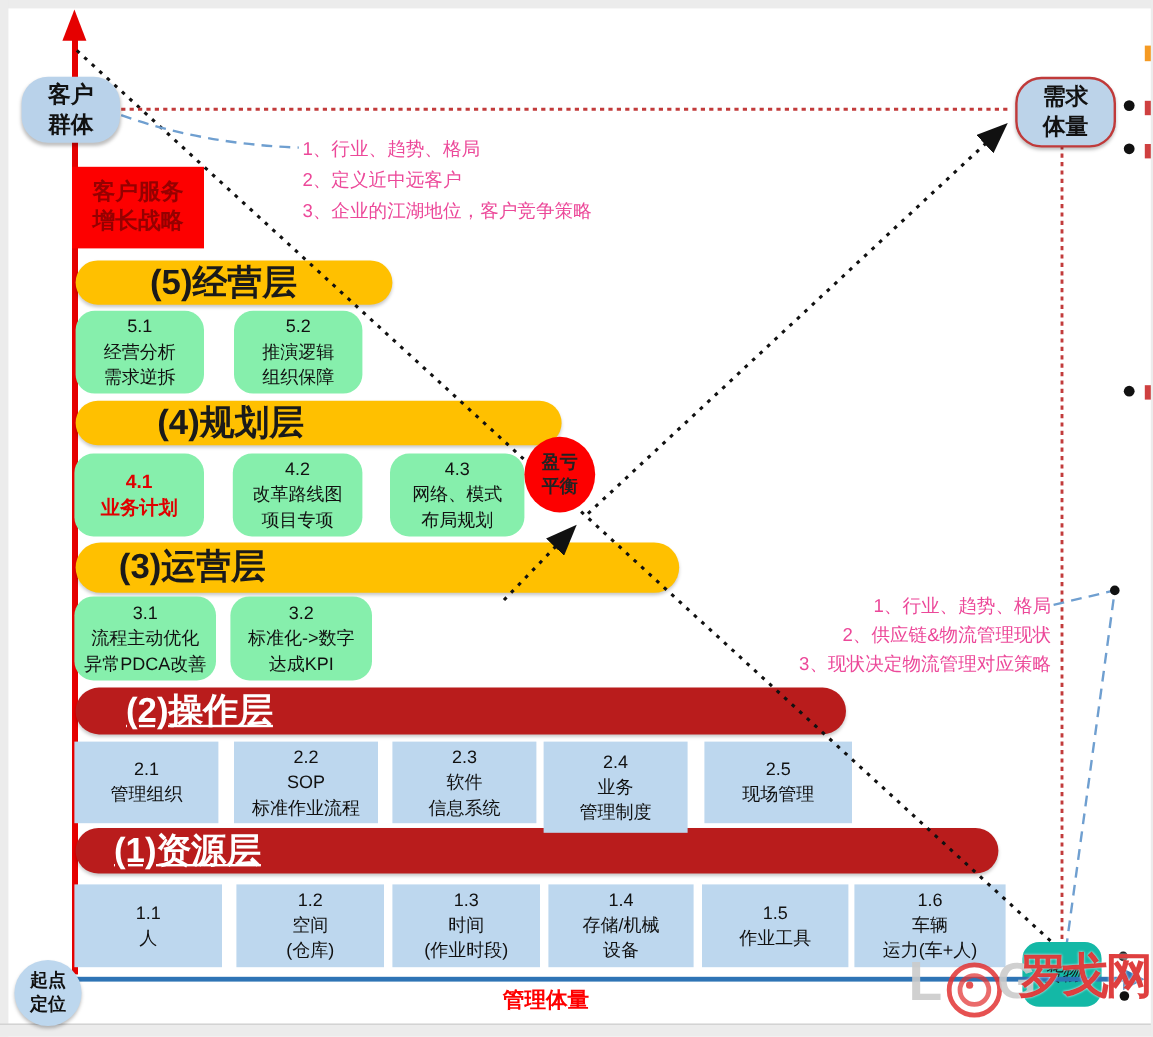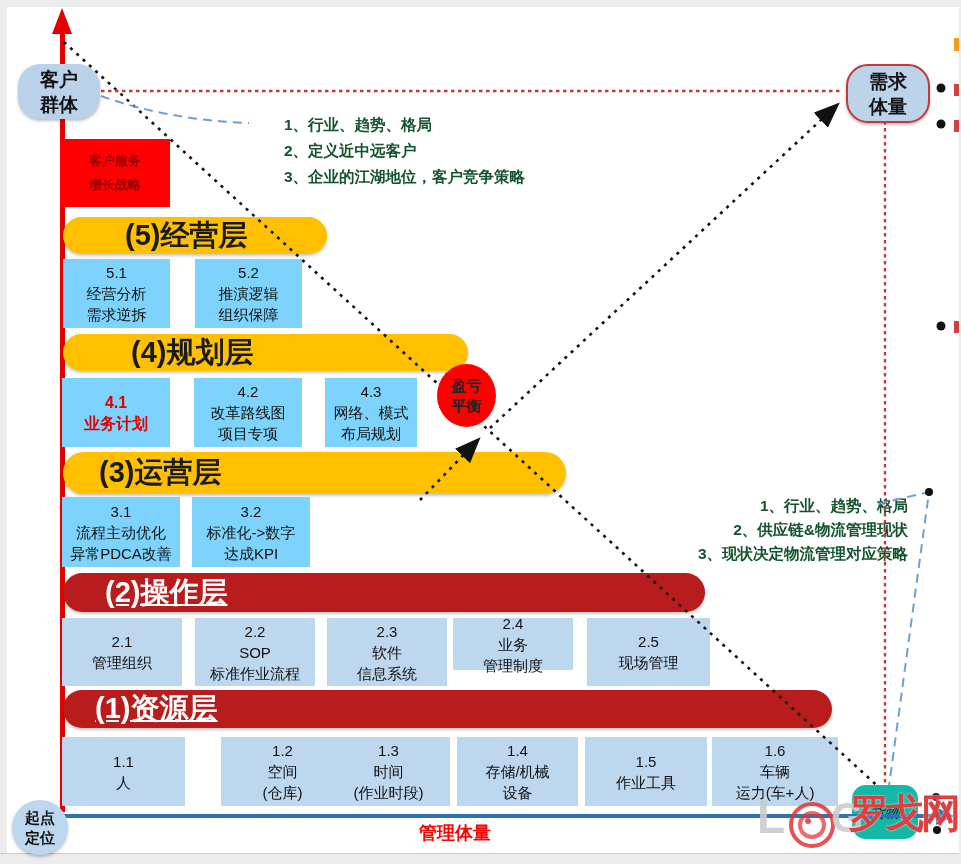--- a/index.html
+++ b/index.html
@@ -15,25 +15,25 @@
   .yaxis{left:60px;top:32px;width:5px;height:780px;background:#e50000;z-index:8;}
   .yaxis-arrow{left:52px;top:8px;width:0;height:0;border-left:10px solid transparent;border-right:10px solid transparent;border-bottom:26px solid #e50000;z-index:8;}
   .xaxis{left:45px;top:814px;width:893px;height:4px;background:#2e74b5;z-index:26;}
   .xaxis-arrow{left:936px;top:807px;width:0;height:0;border-top:9px solid transparent;border-bottom:9px solid transparent;border-left:18px solid #2e74b5;z-index:26;}
   
   .ml{white-space:pre-line;}
   .node{display:flex;align-items:center;justify-content:center;text-align:center;color:#111;}
   .pill{border-radius:21px;display:flex;align-items:center;font-weight:bold;font-size:29px;color:#1a1a1a;z-index:10;box-shadow:0 2px 3px rgba(0,0,0,.22);}
   .pill-y{background:#ffc000;}
   .pill-b{background:#b91c1c;color:#ffffff;text-decoration:underline;}
-  .gbox{background:#7dd3fc;z-index:10;font-size:15px;line-height:21px;}
+  .gbox{background:#86efac;z-index:10;font-size:15px;line-height:21px;border-radius:16px;}
   .lbox{background:#bdd7ee;z-index:10;font-size:15px;line-height:21px;}
   .red-item{color:#e00000;font-weight:bold;font-size:16px;}
   .bubble{border-radius:22px;background:#b9d2ea;font-weight:bold;font-size:19px;line-height:25px;z-index:25;box-shadow:0 2px 3px rgba(0,0,0,.25);}
-  .note{color:#14532d;font-weight:700;font-size:15.5px;z-index:12;margin-left:32px;}
+  .note{color:#ec4899;font-weight:400;font-size:15.5px;z-index:12;}
   .note div{line-height:26px;}
   .note-r div{line-height:24px;}
   svg.overlay{position:absolute;left:0;top:0;z-index:20;}
   .wm{position:absolute;z-index:30;pointer-events:none;}
   .wm-letter{position:absolute;font-weight:bold;color:#cbcbcb;opacity:.9;}
   .ring{position:absolute;border-radius:50%;border:4px solid #e23333;opacity:.85;}
   .wm-brand{position:absolute;font-weight:bold;color:rgba(220,42,42,0.9);letter-spacing:-4px;text-shadow:0 0 2px #ffffff;}
   .sliver{position:absolute;z-index:14;}
 </style>
 </head>
@@ -48,21 +48,21 @@
 
   <div class="abs yaxis"></div>
   <div class="abs yaxis-arrow"></div>
   <div class="abs xaxis"></div>
   <div class="abs xaxis-arrow"></div>
 
   <div class="abs node bubble ml" style="left:846px;top:64px;width:80px;height:55px;background:#bcd3e9;border:2px solid #c03a3a;">需求
 体量</div>
   <div class="abs node bubble ml" style="left:18px;top:64px;width:82px;height:55px;">客户
 群体</div>
-  <div class="abs node ml" style="left:60px;top:139px;width:110px;height:68px;background:#fd0000;color:#950000;font-weight:bold;font-size:13px;line-height:24px;z-index:10;">客户服务
+  <div class="abs node ml" style="left:60px;top:139px;width:110px;height:68px;background:#fd0000;color:#950000;font-weight:bold;font-size:19px;line-height:24px;z-index:10;">客户服务
 增长战略</div>
   <div class="abs node ml" style="left:437px;top:364px;width:59px;height:63px;border-radius:50%;background:#fd0000;font-weight:bold;font-size:15px;line-height:20px;color:#222;z-index:25;">盈亏
 平衡</div>
   <div class="abs node ml" style="left:12px;top:800px;width:56px;height:55px;border-radius:50%;background:#bdd7ee;font-weight:bold;font-size:15px;line-height:20px;z-index:27;box-shadow:0 2px 3px rgba(0,0,0,.25);">起点
 定位</div>
   <div class="abs node" style="left:852px;top:785px;width:66px;height:54px;border-radius:14px;background:#14b8a6;font-size:15px;z-index:25;font-style:italic;">货物</div>
 
   <div class="abs pill pill-y" style="left:63px;top:217px;width:202px;height:37px;padding-left:62px;border-radius:19px;">(5)经营层</div>
   <div class="abs pill pill-y" style="left:63px;top:334px;width:337px;height:37px;padding-left:68px;border-radius:19px;">(4)规划层</div>
   <div class="abs pill pill-y" style="left:63px;top:452px;width:467px;height:42px;padding-left:36px;">(3)运营层</div>
@@ -74,48 +74,48 @@
 需求逆拆</div>
   <div class="abs node gbox ml" style="left:195px;top:259px;width:107px;height:69px;">5.2
 推演逻辑
 组织保障</div>
 
   <div class="abs node gbox ml red-item" style="left:62px;top:378px;width:108px;height:69px;">4.1
 业务计划</div>
   <div class="abs node gbox ml" style="left:194px;top:378px;width:108px;height:69px;">4.2
 改革路线图
 项目专项</div>
-  <div class="abs node gbox ml" style="left:325px;top:378px;width:92px;height:69px;">4.3
+  <div class="abs node gbox ml" style="left:325px;top:378px;width:112px;height:69px;">4.3
 网络、模式
 布局规划</div>
 
   <div class="abs node gbox ml" style="left:62px;top:497px;width:118px;height:70px;">3.1
 流程主动优化
 异常PDCA改善</div>
   <div class="abs node gbox ml" style="left:192px;top:497px;width:118px;height:70px;">3.2
 标准化-&gt;数字
 达成KPI</div>
 
   <div class="abs node lbox ml" style="left:62px;top:618px;width:120px;height:68px;">2.1
 管理组织</div>
   <div class="abs node lbox ml" style="left:195px;top:618px;width:120px;height:68px;">2.2
 SOP
 标准作业流程</div>
   <div class="abs node lbox ml" style="left:327px;top:618px;width:120px;height:68px;">2.3
 软件
 信息系统</div>
-  <div class="abs node lbox ml" style="left:453px;top:618px;width:120px;height:52px;">2.4
+  <div class="abs node lbox ml" style="left:453px;top:618px;width:120px;height:76px;">2.4
 业务
 管理制度</div>
   <div class="abs node lbox ml" style="left:587px;top:618px;width:123px;height:68px;">2.5
 现场管理</div>
 
   <div class="abs node lbox ml" style="left:62px;top:737px;width:123px;height:69px;">1.1
 人</div>
-  <div class="abs node lbox ml" style="left:197px;top:737px;width:123px;height:69px;margin-left:24px;">1.2
+  <div class="abs node lbox ml" style="left:197px;top:737px;width:123px;height:69px;">1.2
 空间
 (仓库)</div>
   <div class="abs node lbox ml" style="left:327px;top:737px;width:123px;height:69px;">1.3
 时间
 (作业时段)</div>
   <div class="abs node lbox ml" style="left:457px;top:737px;width:121px;height:69px;">1.4
 存储/机械
 设备</div>
   <div class="abs node lbox ml" style="left:585px;top:737px;width:122px;height:69px;">1.5
 作业工具</div>

